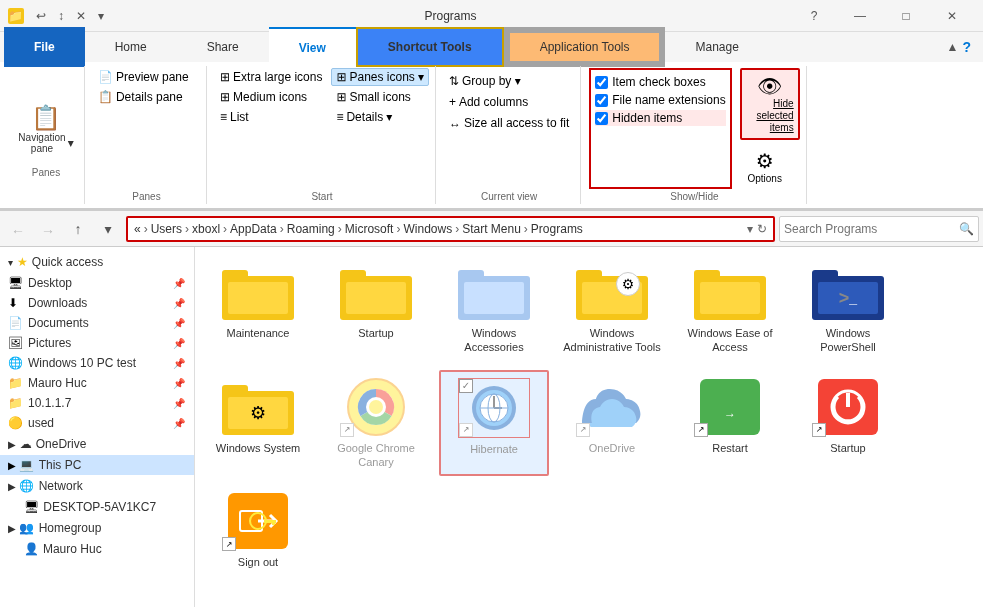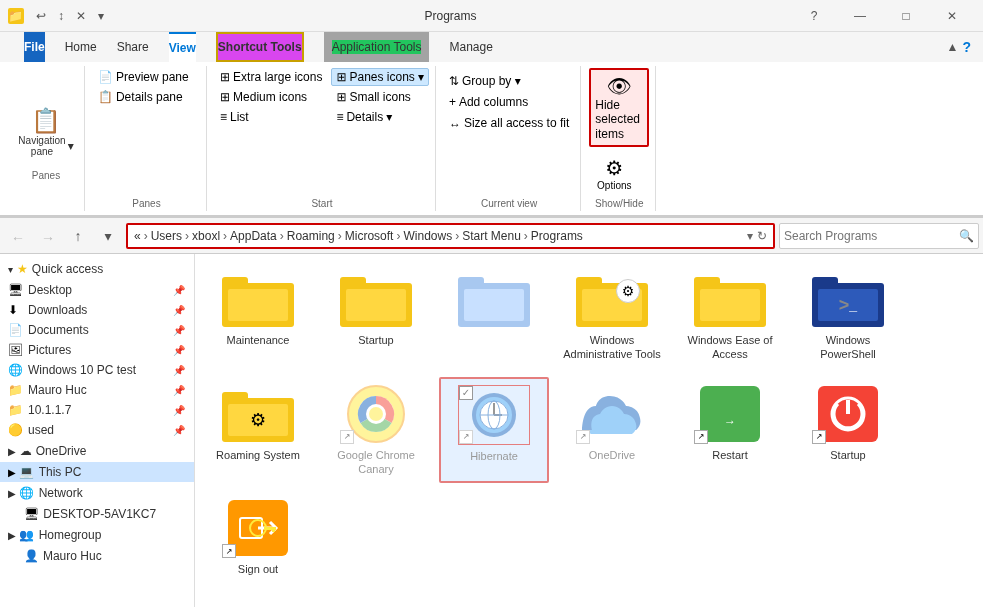--- a/index.html
+++ b/index.html
@@ -14,21 +14,21 @@
     .title-icon { width: 16px; height: 16px; border: 1px solid #aaa; background: #e8e8e8; border-radius: 2px; display: flex; align-items: center; justify-content: center; cursor: pointer; }
     .quick-access-toolbar { display: flex; align-items: center; gap: 2px; margin-left: 4px; }
     .qa-btn { width: 18px; height: 18px; cursor: pointer; display: flex; align-items: center; justify-content: center; color: #555; }
     .title-text { flex: 1; text-align: center; font-size: 12px; color: #333; }
     .window-controls { display: flex; align-items: center; }
     .win-btn { width: 46px; height: 32px; display: flex; align-items: center; justify-content: center; cursor: pointer; color: #555; }
 
     
     .ribbon { background: #f5f5f5; border-bottom: 1px solid #ccc; }
     .ribbon-tabs { display: flex; align-items: center; height: 30px; padding: 0 4px; gap: 0; }
-    .tab-btn { height: 30px; padding: 0 0; cursor: pointer; font-size: 12px; color: #333; border: none; background: none; display: flex; align-items: center; margin-left: 20px; }
+    .tab-btn { height: 40px; padding: 0 30px; cursor: pointer; font-size: 12px; color: #333; border: none; background: none; display: flex; align-items: center; }
     .tab-btn.active { background: white; border-top: 2px solid #0078d7; color: #0078d7; font-weight: bold; }
     .tab-btn.highlighted { background: #f0c040; color: #333; border: 2px solid #c8a000; font-weight: bold; }
     .tab-btn.highlighted2 { background: #fff0c0; color: #333; border: 2px solid #c8a000; }
 
     .ribbon-content { background: white; border-bottom: 2px solid #ccc; padding: 4px 8px; display: flex; align-items: stretch; gap: 2px; min-height: 88px; }
     .ribbon-group-content { display: flex; flex-direction: column; gap: 2px; flex: 1; }
 
     .ribbon-btn { display: flex; align-items: center; gap: 3px; padding: 1px 4px; cursor: pointer; border: 1px solid transparent; border-radius: 2px; white-space: nowrap; font-size: 11px; }
     .ribbon-btn.active-btn { background: #cde8ff; border: 2px solid #c00; }
 
@@ -98,22 +98,22 @@
     <div class="win-btn close">✕</div>
   </div>
 </div>
 
 <div class="ribbon">
   <div class="ribbon-tabs">
     <div class="tab-btn" style="background:#1565c0; color:white; font-weight:bold;">File</div>
     <div class="tab-btn">Home</div>
     <div class="tab-btn">Share</div>
     <div class="tab-btn active">View</div>
-    <div class="tab-btn highlighted" style="background:#d946ef; border:2px solid #c8a000; color:#333;">Shortcut Tools</div>
-    <div class="tab-btn highlighted2" style="background:#22c55e; border:8px solid #a3a3a3; color:#333;">Application Tools</div>
+    <div class="tab-btn highlighted" style="background:#3b82f6; border:2px solid #c8a000; color:#333;">Shortcut Tools</div>
+    <div class="tab-btn highlighted2" style="background:#fdba74; border:6px solid #a3a3a3; color:#333;">Application Tools</div>
     <div class="tab-btn">Manage</div>
     <div style="flex:1"></div>
     <div style="display:flex; align-items:center; gap:4px; padding-right:8px;">
       <span style="cursor:pointer; color:#555;">▲</span>
       <span style="cursor:pointer; color:#0078d7; font-weight:bold; font-size:14px;">?</span>
     </div>
   </div>
 
   <div class="ribbon-content">
 
@@ -188,24 +188,38 @@
         <div class="ribbon-btn">
           <span>↔</span>
           <span>Size all access to fit</span>
         </div>
       </div>
       <div style="font-size:10px; color:#666; text-align:center; margin-top:auto; padding-top:2px;">Current view</div>
     </div>
 
     <div class="show-hide-group">
       <div style="display:flex; gap:8px; flex:1;">
+        <div style="display:flex; flex-direction:column; gap:2px; padding-top:4px; border:2px solid #c00; padding:4px;">
+          <div class="checkbox-row">
+            <input type="checkbox" checked="" style="">
+            <span>Item check boxes</span>
+          </div>
+          <div class="checkbox-row">
+            <input type="checkbox" checked="" style="">
+            <span>File name extensions</span>
+          </div>
+          <div class="checkbox-row" style="background:#ffe8e8;">
+            <input type="checkbox" checked="" style="">
+            <span>Hidden items</span>
+          </div>
+        </div>
         <div style="display:flex; flex-direction:column; gap:4px;">
           <div class="hide-selected-btn">
             <div style="font-size:20px;">👁</div>
-            <div style="font-size:12px; line-height:1.2; text-align:left;">Hide selected<br>items</div>
+            <div style="font-size:10px; line-height:1.2; text-align:right;text-decoration:underline;">Hide selected<br>items</div>
           </div>
           <div class="options-btn">
             <div style="font-size:20px;">⚙</div>
             <div style="font-size:10px;">Options</div>
           </div>
         </div>
       </div>
       <div style="font-size:10px; color:#666; text-align:center; margin-top:auto; padding-top:2px;">Show/Hide</div>
     </div>
 
@@ -348,20 +362,21 @@
       </div>
       <div class="file-name">Startup</div>
     </div>
 
     <div class="file-item">
       <div style="position:relative; width:72px; height:60px;">
         <div style="position:absolute; top:8px; left:0; width:26px; height:8px; background:#a8c8f0; border-radius:3px 3px 0 0;"></div>
         <div style="position:absolute; top:14px; left:0; width:72px; height:44px; background:#a8c8f0; border-radius:0 3px 3px 3px;"></div>
         <div style="position:absolute; top:20px; left:6px; width:60px; height:32px; background:#c8e0ff; border-radius:2px;"></div>
       </div>
+      <div class="file-name">Windows Accessories</div>
     </div>
 
     <div class="file-item">
       <div style="position:relative; width:72px; height:60px;">
         <div style="position:absolute; top:8px; left:0; width:26px; height:8px; background:#f5c518; border-radius:3px 3px 0 0;"></div>
         <div style="position:absolute; top:14px; left:0; width:72px; height:44px; background:#f5c518; border-radius:0 3px 3px 3px;"></div>
         <div style="position:absolute; top:20px; left:6px; width:60px; height:32px; background:#ffd740; border-radius:2px;"></div>
         <div style="position:absolute; top:10px; left:40px; width:24px; height:24px; background:white; border:1px solid #ccc; border-radius:50%; display:flex; align-items:center; justify-content:center; font-size:14px;">⚙</div>
       </div>
       <div class="file-name">Windows Administrative Tools</div>
@@ -387,21 +402,21 @@
       </div>
       <div class="file-name">Windows PowerShell</div>
     </div>
 
     <div class="file-item">
       <div style="position:relative; width:72px; height:60px;">
         <div style="position:absolute; top:8px; left:0; width:26px; height:8px; background:#f5c518; border-radius:3px 3px 0 0;"></div>
         <div style="position:absolute; top:14px; left:0; width:72px; height:44px; background:#f5c518; border-radius:0 3px 3px 3px;"></div>
         <div style="position:absolute; top:20px; left:6px; width:60px; height:32px; background:#ffd740; border-radius:2px; display:flex; align-items:center; justify-content:center; font-size:18px;">⚙</div>
       </div>
-      <div class="file-name">Roaming System</div>
+      <div class="file-name">Windows System</div>
     </div>
 
     <div class="file-item hidden-item" style="position:relative;">
       <div style="position:relative; width:72px; height:60px; display:flex; align-items:center; justify-content:center;">
 
         <svg width="60" height="60" viewBox="0 0 60 60">
           <circle cx="30" cy="30" r="28" fill="#FFEB3B" stroke="#F9A825" stroke-width="2"></circle>
           <circle cx="30" cy="30" r="18" fill="white"></circle>
           <path d="M30,12 A18,18 0 0,1 45.6,39 L30,30 Z" fill="#F44336"></path>
           <path d="M45.6,39 A18,18 0 0,1 14.4,39 L30,30 Z" fill="#4CAF50"></path>

